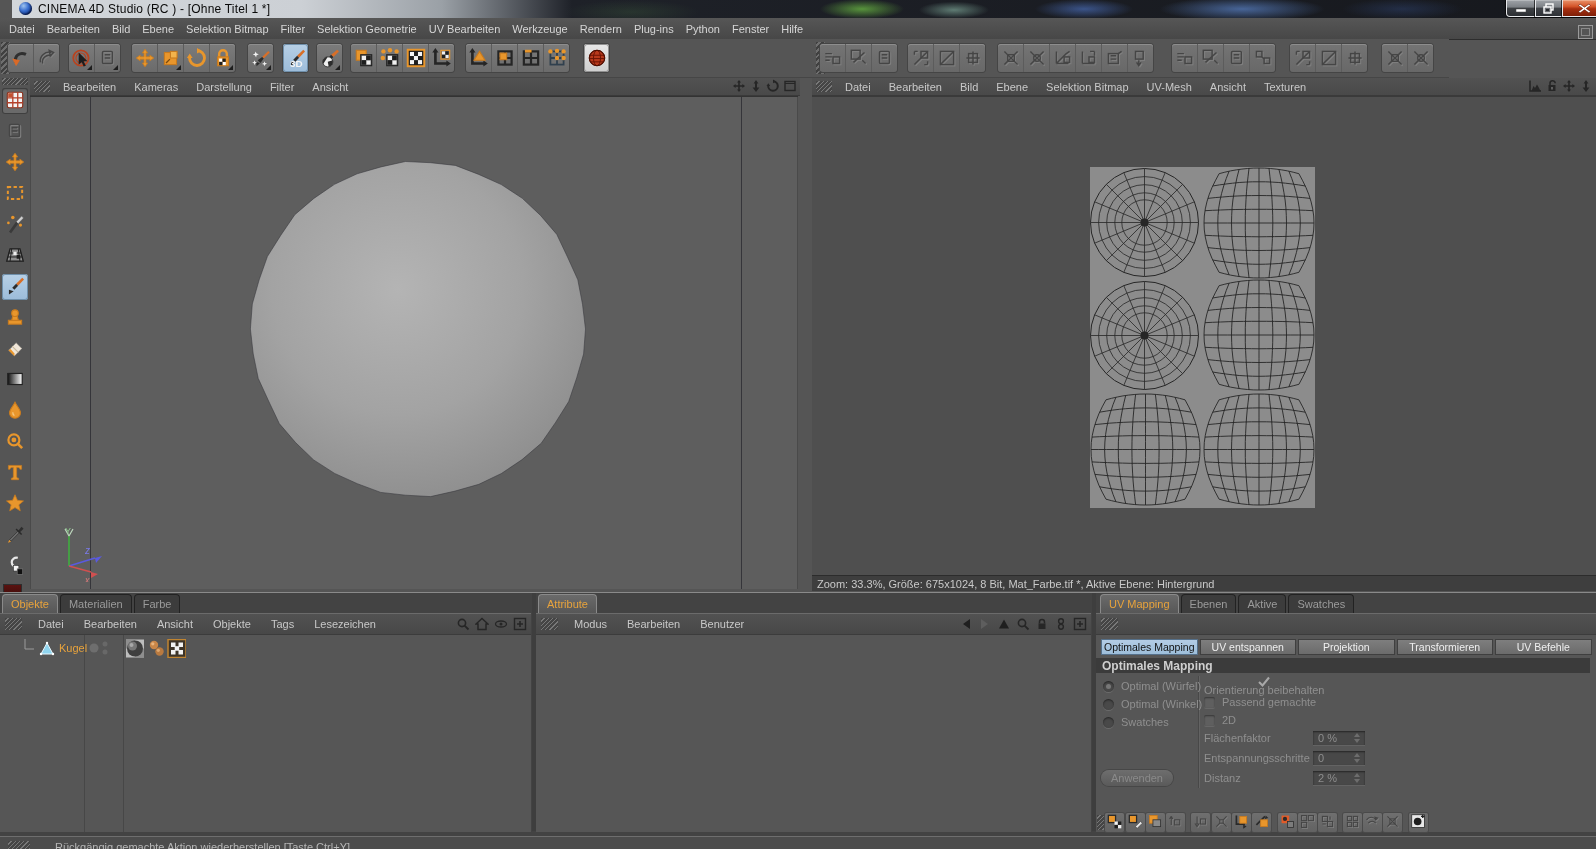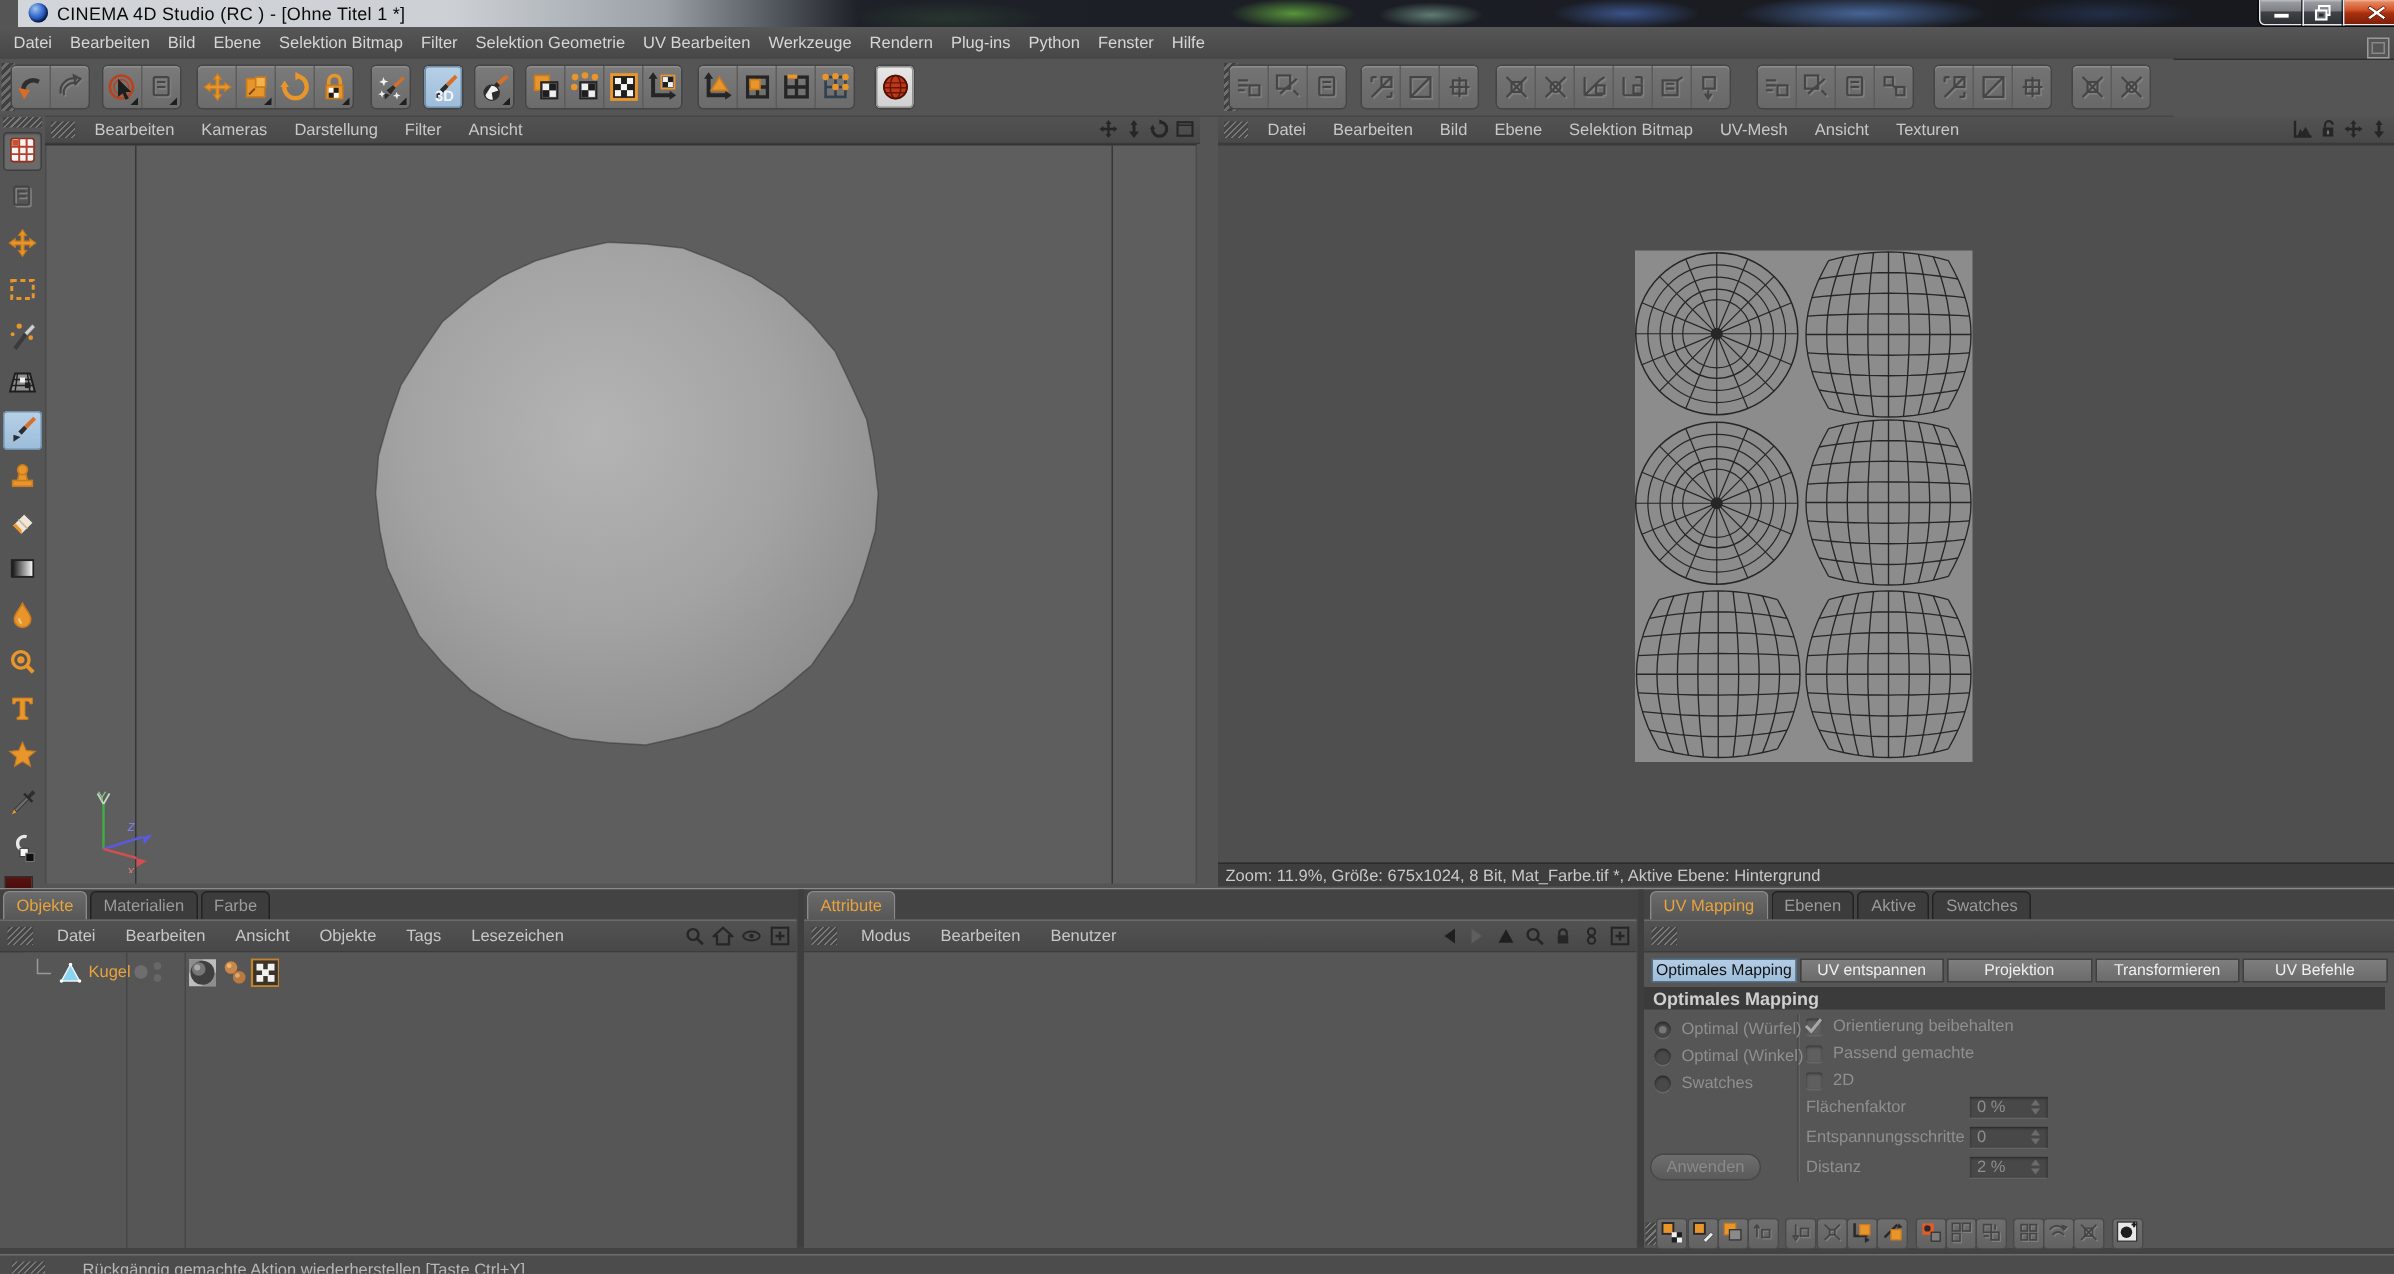--- a/index.html
+++ b/index.html
@@ -1152,21 +1152,21 @@
           <path d="M115.0 270.1 L122.7 269.7 L130.4 269.4 L138.1 269.1 L145.9 268.9 L153.6 268.7 L161.3 268.7 L169.0 268.6 L176.7 268.7 L184.4 268.7 L192.1 268.9 L199.9 269.1 L207.6 269.4 L215.3 269.7 L223.0 270.1 " fill="none" stroke="#262626" stroke-width="0.9"></path>
           <path d="M114.0 282.5 L121.9 282.5 L129.7 282.5 L137.6 282.5 L145.4 282.5 L153.3 282.5 L161.1 282.5 L169.0 282.5 L176.9 282.5 L184.7 282.5 L192.6 282.5 L200.4 282.5 L208.3 282.5 L216.1 282.5 L224.0 282.5 " fill="none" stroke="#262626" stroke-width="0.9"></path>
           <path d="M115.0 294.9 L122.7 295.3 L130.4 295.6 L138.1 295.9 L145.9 296.1 L153.6 296.3 L161.3 296.3 L169.0 296.4 L176.7 296.3 L184.4 296.3 L192.1 296.1 L199.9 295.9 L207.6 295.6 L215.3 295.3 L223.0 294.9 " fill="none" stroke="#262626" stroke-width="0.9"></path>
           <path d="M117.9 307.4 L125.2 308.1 L132.5 308.8 L139.8 309.3 L147.1 309.7 L154.4 310.0 L161.7 310.2 L169.0 310.3 L176.3 310.2 L183.6 310.0 L190.9 309.7 L198.2 309.3 L205.5 308.8 L212.8 308.1 L220.1 307.4 " fill="none" stroke="#262626" stroke-width="0.9"></path>
           <path d="M122.7 319.8 L129.3 320.9 L135.9 321.9 L142.5 322.7 L149.2 323.3 L155.8 323.8 L162.4 324.0 L169.0 324.1 L175.6 324.0 L182.2 323.8 L188.8 323.3 L195.5 322.7 L202.1 321.9 L208.7 320.9 L215.3 319.8 " fill="none" stroke="#262626" stroke-width="0.9"></path>
           <path d="M129.1 332.2 L134.8 333.7 L140.5 335.0 L146.2 336.1 L151.9 336.9 L157.6 337.5 L163.3 337.9 L169.0 338.0 L174.7 337.9 L180.4 337.5 L186.1 336.9 L191.8 336.1 L197.5 335.0 L203.2 333.7 L208.9 332.2 " fill="none" stroke="#262626" stroke-width="0.9"></path>
         </svg>
     </div>
   </div>
   <div id="texstatus">
-    <span>Zoom: 11.9%, Größe: 675x1024, 8 Bit, Mat_Farbe.tif *, Aktive Ebene: Hintergrund</span>
+    <span>Zoom: 33.3%, Größe: 675x1024, 8 Bit, Mat_Farbe.tif *, Aktive Ebene: Hintergrund</span>
   </div>
 </div>
 
 <div id="hsplit" class="abs"></div>
 <div id="bottombg" class="abs"></div>
 <div class="vsep" style="left:532px;"></div>
 <div class="vsep" style="left:1092px;"></div>
 
 <div class="tabrow" style="left:2px;" id="obj-tabs">
     <div class="tab active">Objekte</div>
@@ -1333,21 +1333,21 @@
         <span class="dis">Optimal (Würfel)</span>
       </div>
       <div class="ctrl-row" style="left: 7px; top: 83px;">
         <span class="radio"></span>
         <span class="dis">Optimal (Winkel)</span>
       </div>
       <div class="ctrl-row" style="left: 7px; top: 101px;">
         <span class="radio"></span>
         <span class="dis">Swatches</span>
       </div>
-      <div class="ctrl-row" style="left: 108px; top: 63px;">
+      <div class="ctrl-row" style="left: 108px; top: 63px; flex-direction: column;">
         <span class="checkbox" style="position:relative;">
           <svg width="14" height="12" style="position:absolute;left:-2px;top:-1px;">
             <path d="M2 6 L5.5 9.5 L12 1.5" stroke="#a8a8a8" stroke-width="2" fill="none"></path>
           </svg>
         </span>
         <span class="dis">Orientierung beibehalten</span>
       </div>
       <div class="ctrl-row" style="left: 108px; top: 81px;">
         <span class="checkbox" style="position:relative;"></span>
         <span class="dis">Passend gemachte</span>

